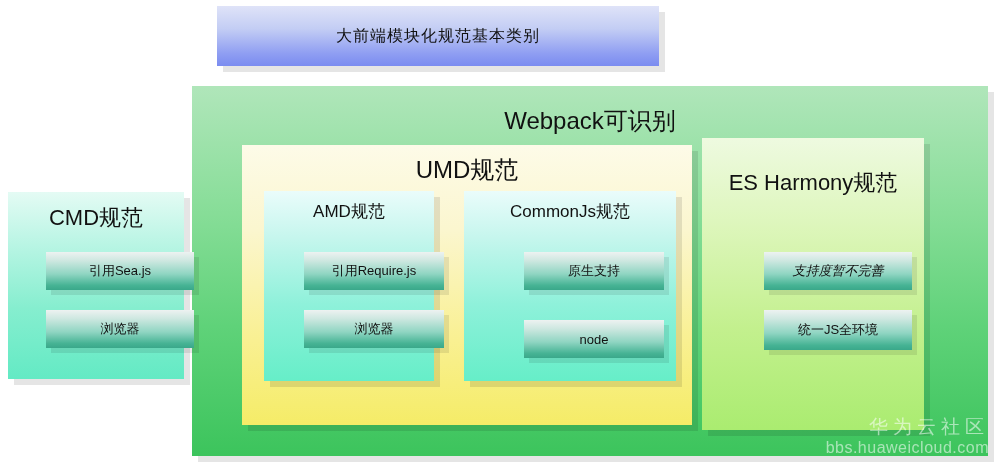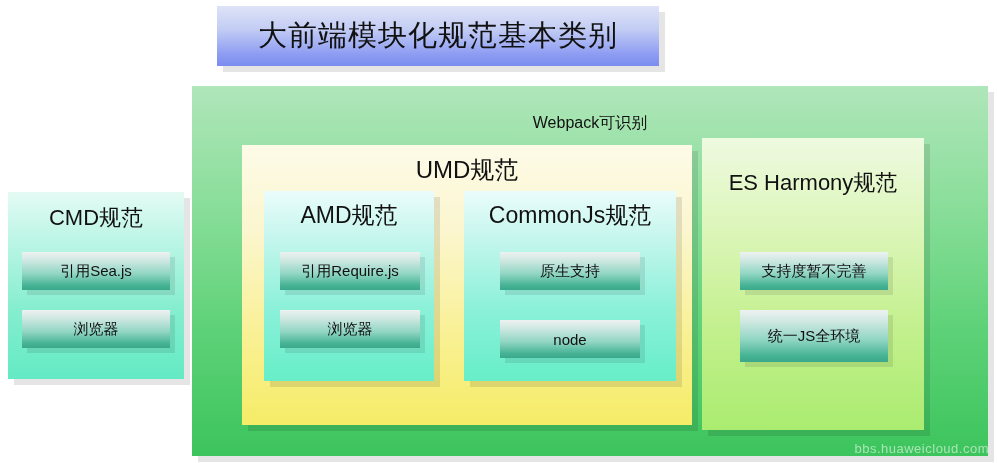--- a/index.html
+++ b/index.html
@@ -35,36 +35,36 @@
     left: 217px;
     top: 6px;
     width: 442px;
     height: 60px;
     background: linear-gradient(to bottom, #dfe3f8 0%, #c3cdf4 38%, #8e9df2 80%, #7b8cf0 100%);
     display: flex;
     align-items: center;
     justify-content: center;
   }
   #title-banner .label {
-    font-size: 29px;
+    font-size: 16px;
     color: #111111;
     letter-spacing: 1px;
   }
 
   
   #webpack-container {
     left: 192px;
     top: 86px;
     width: 796px;
     height: 370px;
     background: linear-gradient(to bottom, #b0e6ba 0%, #86dd97 35%, #5fd279 65%, #3cc45c 100%);
   }
   #webpack-container > .box-title {
-    top: 27px;
-    font-size: 16px;
+    top: 19px;
+    font-size: 24px;
   }
 
   
   #cmd-box {
     left: 8px;
     top: 192px;
     width: 176px;
     height: 187px;
     background: linear-gradient(to bottom, #e4fbf4 0%, #b9f5e4 28%, #86eecf 62%, #63eac4 100%);
   }
@@ -97,21 +97,21 @@
     height: 190px;
   }
   #commonjs-box {
     left: 464px;
     top: 191px;
     width: 212px;
     height: 190px;
   }
   .spec-box > .box-title {
     top: 9px;
-    font-size: 23px;
+    font-size: 17px;
   }
 
   
   #esharmony-box {
     left: 702px;
     top: 138px;
     width: 222px;
     height: 292px;
     background: linear-gradient(to bottom, #eefae0 0%, #ddf6bb 30%, #c3f08e 65%, #aaec70 100%);
   }
@@ -123,55 +123,56 @@
   
   .chip {
     position: absolute;
     box-sizing: border-box;
     background: linear-gradient(to bottom, #edf2f1 0%, #cfe8e1 22%, #8fd5c2 58%, #46b394 88%, #3aa88a 100%);
     box-shadow: 5px 5px 0 rgba(0,0,0,0.09);
     display: flex;
     align-items: center;
     justify-content: center;
     color: #111111;
-    font-size: 15px;
+    font-size: 13px;
     white-space: nowrap;
+    margin-left: 24px;
   }
 
   
   #cmd-chip-0 { left: 22px;  top: 252px; width: 148px; height: 38px; }
   #cmd-chip-1 { left: 22px;  top: 310px; width: 148px; height: 38px; }
   
   #amd-chip-0 { left: 280px; top: 252px; width: 140px; height: 38px; }
   #amd-chip-1 { left: 280px; top: 310px; width: 140px; height: 38px; }
   
   #cjs-chip-0 { left: 500px; top: 252px; width: 140px; height: 38px; }
   #cjs-chip-1 { left: 500px; top: 320px; width: 140px; height: 38px; }
   
-  #es-chip-0  { left: 740px; top: 252px; width: 148px; height: 38px; }
-  #es-chip-1  { left: 740px; top: 310px; width: 148px; height: 52px; }
+  #es-chip-0  { left: 740px; top: 252px; width: 148px; height: 38px; font-style: italic; }
+  #es-chip-1  { left: 740px; top: 310px; width: 148px; height: 40px; }
 
   
   #watermark {
     position: absolute;
     right: 8px;
     bottom: 6px;
     text-align: right;
     pointer-events: none;
     user-select: none;
   }
   #watermark .wm-main {
     font-size: 19px;
     letter-spacing: 5px;
     color: rgba(255,255,255,0.55);
     display: block;
     line-height: 1.1;
   }
   #watermark .wm-sub {
-    font-size: 13px;
+    font-size: 16px;
     letter-spacing: 0.5px;
     color: rgba(255,255,255,0.55);
     display: block;
     line-height: 1.2;
   }
 </style>
 </head>
 <body>
 
 <div class="box" id="title-banner">
@@ -208,14 +209,15 @@
 <div class="chip" id="amd-chip-0">引用Require.js</div>
 <div class="chip" id="amd-chip-1">浏览器</div>
 
 <div class="chip" id="cjs-chip-0">原生支持</div>
 <div class="chip" id="cjs-chip-1">node</div>
 
 <div class="chip" id="es-chip-0">支持度暂不完善</div>
 <div class="chip" id="es-chip-1">统一JS全环境</div>
 
 <div id="watermark">
+  <span class="wm-main">华为云社区</span>
   <span class="wm-sub">bbs.huaweicloud.com</span>
 </div>
 
 </body></html>

